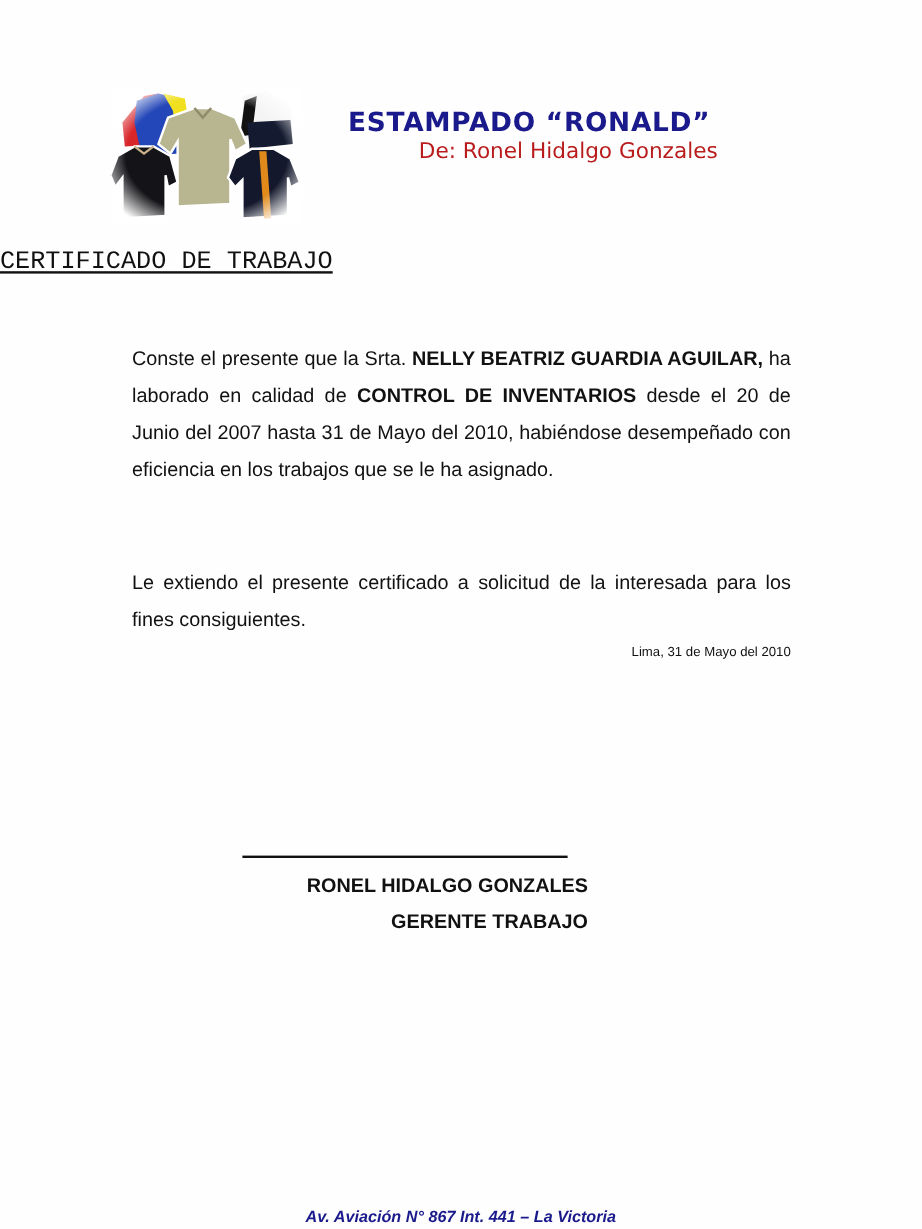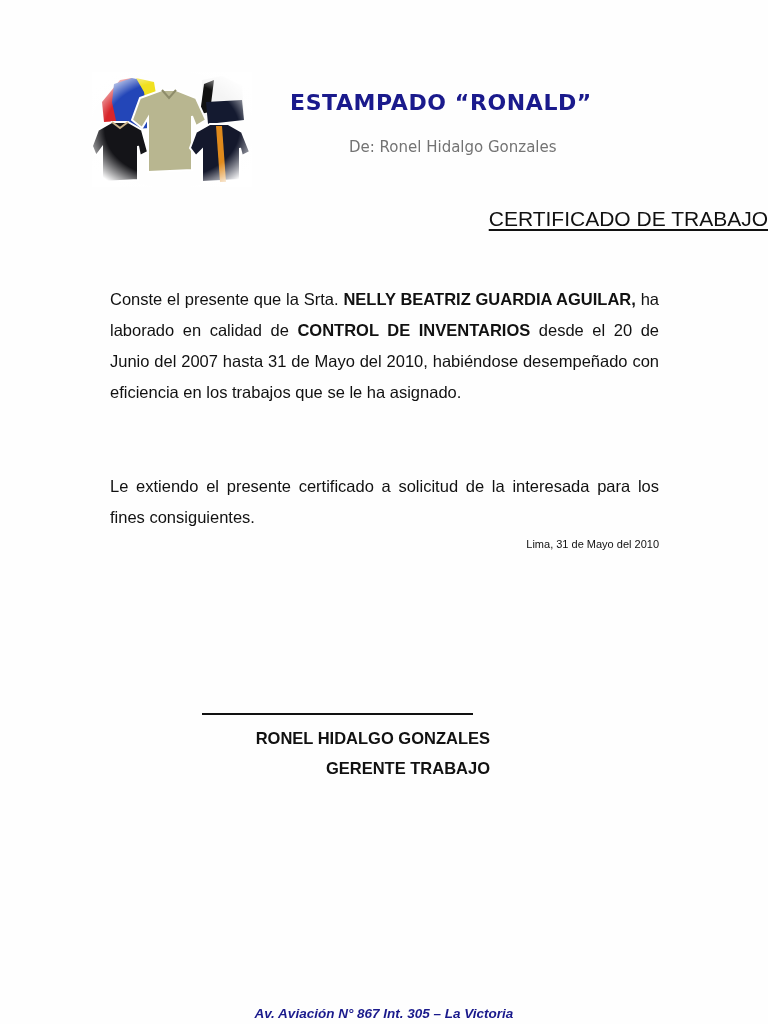--- a/index.html
+++ b/index.html
@@ -11,28 +11,28 @@
     .logo {
       position: absolute; left: 92px; top: 72px; width: 160px; height: 115px;
     }
     .company-name {
       position: absolute; left: 290px; top: 90px; width: 360px;
       font-family: "DejaVu Sans", sans-serif; font-weight: bold;
       font-size: 22px; letter-spacing: 0.6px; color: #1a1a8c;
       white-space: nowrap;
     }
     .company-sub {
-      position: absolute; left: 349px; top: 138px;
-      font-family: "DejaVu Sans", sans-serif; font-size: 15px; color: #737373;
+      position: absolute; left: 349px; top: 116px;
+      font-family: "DejaVu Sans", sans-serif; font-size: 18px; color: #b91c1c;
       white-space: nowrap;
     }
     .doc-title {
-      position: absolute; left: 0; width: 768px; top: 207px; text-align: right;
+      position: absolute; left: 0; width: 768px; top: 207px; text-align: left;
       font-size: 21px; text-decoration: underline; text-underline-offset: 3px;
-      color: #111; padding-left: 0;
+      color: #111; padding-left: 0; font-family: Liberation Mono, monospace;
     }
     .doc-title span { margin-left: 0; }
     .para {
       position: absolute; left: 110px; width: 549px;
       font-size: 16.5px; line-height: 31px; text-align: justify; margin-top: 28px;
     }
     .para b { font-weight: bold; }
     .p1 { top: 256px; }
     .p2 { top: 443px; }
     .place-date {
@@ -93,13 +93,13 @@
 <div class="para p1"><span>Conste el presente que la Srta. </span><b>NELLY BEATRIZ GUARDIA AGUILAR,</b><span> ha laborado en calidad de </span><b>CONTROL DE INVENTARIOS</b><span> desde el 20 de Junio del 2007 hasta 31 de Mayo del 2010, habiéndose desempeñado con eficiencia en los trabajos que se le ha asignado.</span></div>
 
 <div class="para p2">Le extiendo el presente certificado a solicitud de la interesada para los fines consiguientes.</div>
 
 <div class="place-date">Lima, 31 de Mayo del 2010</div>
 
 <div class="sig-line"></div>
 <div class="sig-name">RONEL HIDALGO GONZALES</div>
 <div class="sig-role">GERENTE TRABAJO</div>
 
-<div class="footer">Av. Aviación N° 867 Int. 305 – La Victoria</div>
+<div class="footer">Av. Aviación N° 867 Int. 441 – La Victoria</div>
 
 </body></html>

